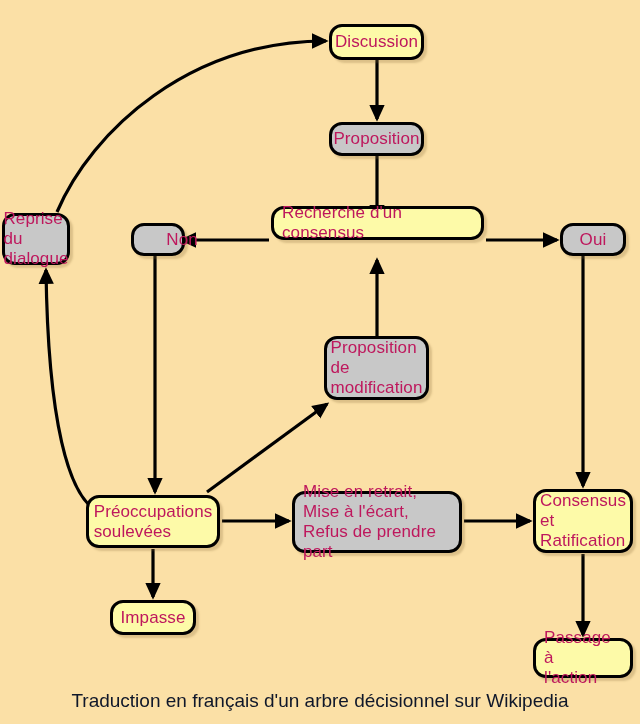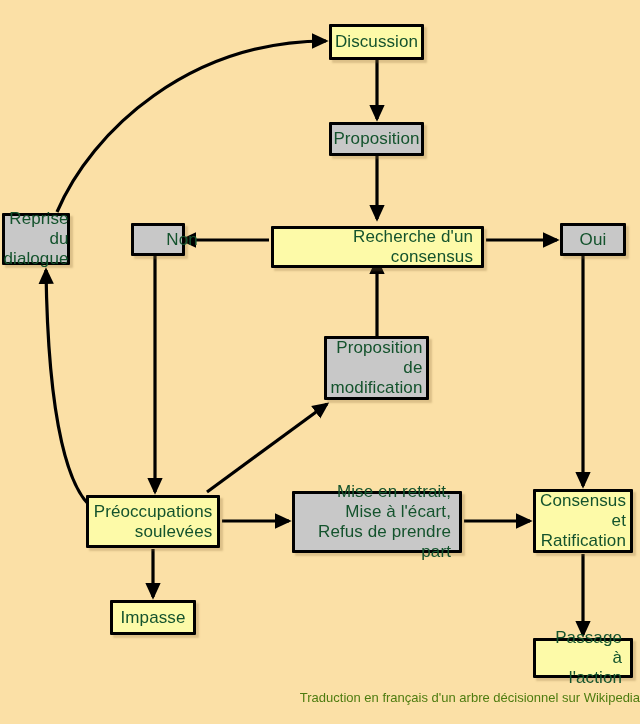--- a/index.html
+++ b/index.html
@@ -19,43 +19,43 @@
     position: absolute;
     left: 0;
     top: 0;
     width: 640px;
     height: 724px;
   }
   .node {
     position: absolute;
     box-sizing: border-box;
     border: 3px solid #000000;
-    border-radius: 1px;
+    border-radius: 13px;
     display: flex;
     align-items: center;
     justify-content: center;
-    text-align: right;
-    color: #14532d;
+    text-align: left;
+    color: #be185d;
     font-size: 17px;
     line-height: 1.17;
     letter-spacing: 0.1px;
     box-shadow: 3px 3px 2px rgba(140,110,60,0.28);
     z-index: 3;
   }
   .node.yellow { background: #fdfaa8; }
   .node.gray   { background: #c8c8c8; }
   .node span { display: block; padding: 0 8px; white-space: pre-line; }
   .caption {
     position: absolute;
     left: 0;
     top: 690px;
     width: 640px;
-    text-align: right;
-    color: #4d7c0f;
-    font-size: 13px;
+    text-align: center;
+    color: #0f172a;
+    font-size: 19px;
     z-index: 2;
   }
 </style>
 </head>
 <body>
 
 <div id="canvas">
 
   <svg id="edges" viewBox="0 0 640 724" width="640" height="724" xmlns="http://www.w3.org/2000/svg">
     <defs>
@@ -101,21 +101,21 @@
   <div class="node gray" style="left: 329px; top: 122px; width: 95px; height: 34px;">
       <span>Proposition</span>
     </div>
   <div class="node gray" style="left: 2px; top: 213px; width: 68px; height: 52px;">
       <span>Reprise du
 dialogue</span>
     </div>
   <div class="node gray" style="left: 131px; top: 223px; width: 48px; height: 33px; padding-left: 48px;">
       <span>Non</span>
     </div>
-  <div class="node yellow" style="left: 271px; top: 226px; width: 213px; height: 42px;">
+  <div class="node yellow" style="left: 271px; top: 206px; width: 213px; height: 34px;">
       <span>Recherche d'un consensus</span>
     </div>
   <div class="node gray" style="left: 560px; top: 223px; width: 66px; height: 33px;">
       <span>Oui</span>
     </div>
   <div class="node gray" style="left: 324px; top: 336px; width: 105px; height: 64px;">
       <span>Proposition
 de
 modification</span>
     </div>

